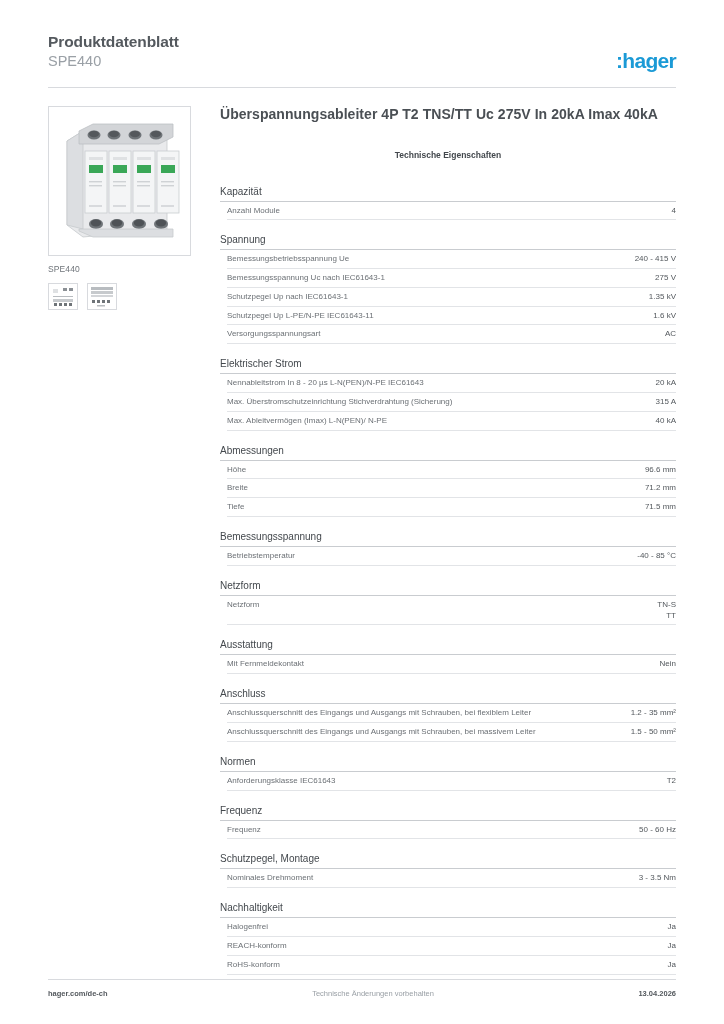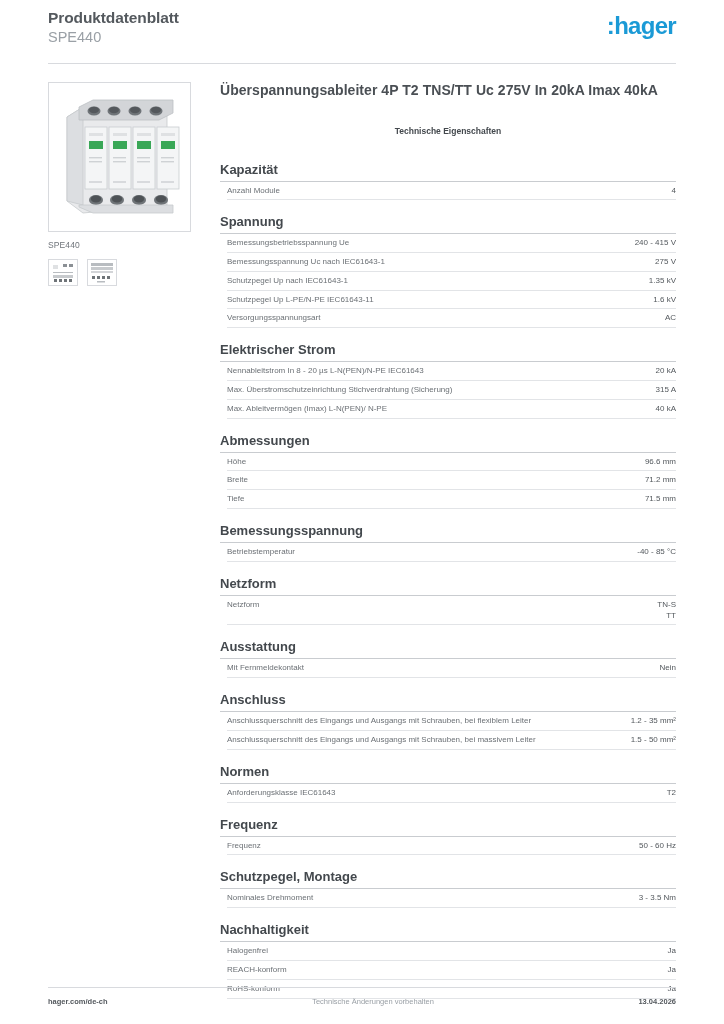--- a/index.html
+++ b/index.html
@@ -18,39 +18,39 @@
   }
   .page {
     position: absolute;
     inset: 0;
     padding: 0 48px;
   }
 
   
   .header {
     display: flex;
-    align-items: flex-start;
+    align-items: flex-end;
     justify-content: space-between;
-    padding-top: 8px;
+    padding-top: 32px;
   }
   .title-block { line-height: 1.25; }
   .doc-title {
     font-size: 15.5px;
     font-weight: bold;
     color: #54595e;
     letter-spacing: -0.1px;
   }
   .doc-subtitle {
     font-size: 14.5px;
     font-weight: normal;
     color: #9aa0a6;
     margin-top: 1px;
   }
   .logo {
-    font-size: 24px;
+    font-size: 21px;
     font-weight: bold;
     color: #1b9ad6;
     letter-spacing: -0.7px;
     line-height: 1;
     padding-top: 6px;
   }
   .header-rule {
     border-top: 1px solid #d8dade;
     margin-top: 16px;
   }
@@ -112,22 +112,22 @@
     font-size: 8.5px;
     font-weight: bold;
     color: #43484d;
     margin-bottom: 26px;
     text-align: center;
   }
 
   
   .spec-group { margin-bottom: 14px; }
   .group-heading {
-    font-size: 13px;
-    font-weight: bold;
+    font-size: 10px;
+    font-weight: normal;
     color: #43484d;
     padding-bottom: 4px;
     border-bottom: 1px solid #c9ccd0;
   }
   .spec-row {
     display: flex;
     align-items: flex-start;
     justify-content: space-between;
     border-bottom: 1px solid #e2e4e7;
     padding: 4px 0 3px 0;
@@ -147,21 +147,21 @@
     text-align: right;
     white-space: pre-line;
     flex: 0 0 auto;
   }
 
   
   .footer {
     position: absolute;
     left: 48px;
     right: 48px;
-    bottom: 18px;
+    bottom: 26px;
   }
   .footer-rule {
     border-top: 1px solid #d8dade;
     margin-bottom: 9px;
   }
   .footer-inner {
     display: flex;
     align-items: center;
     justify-content: space-between;
     font-size: 7.5px;

